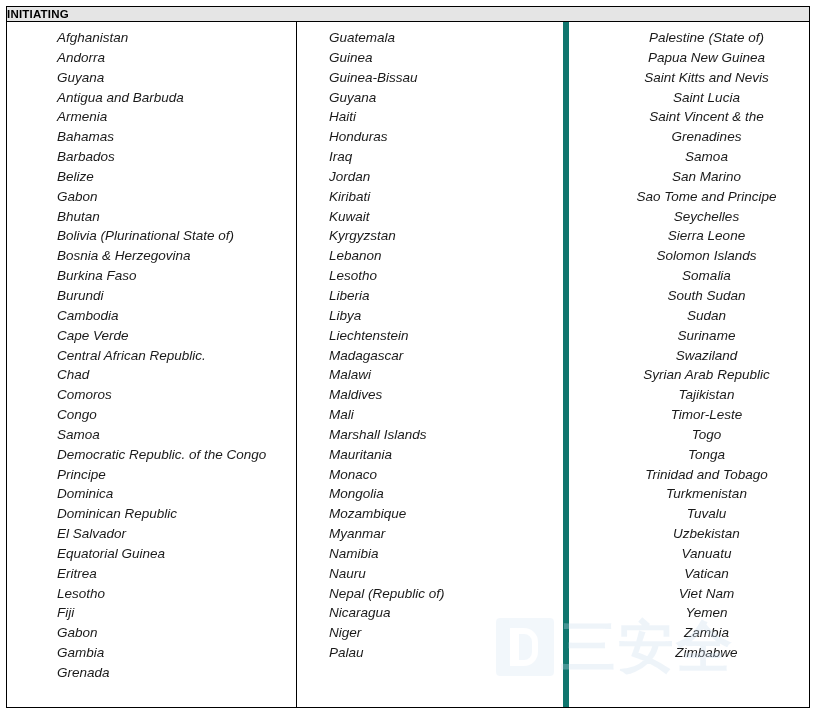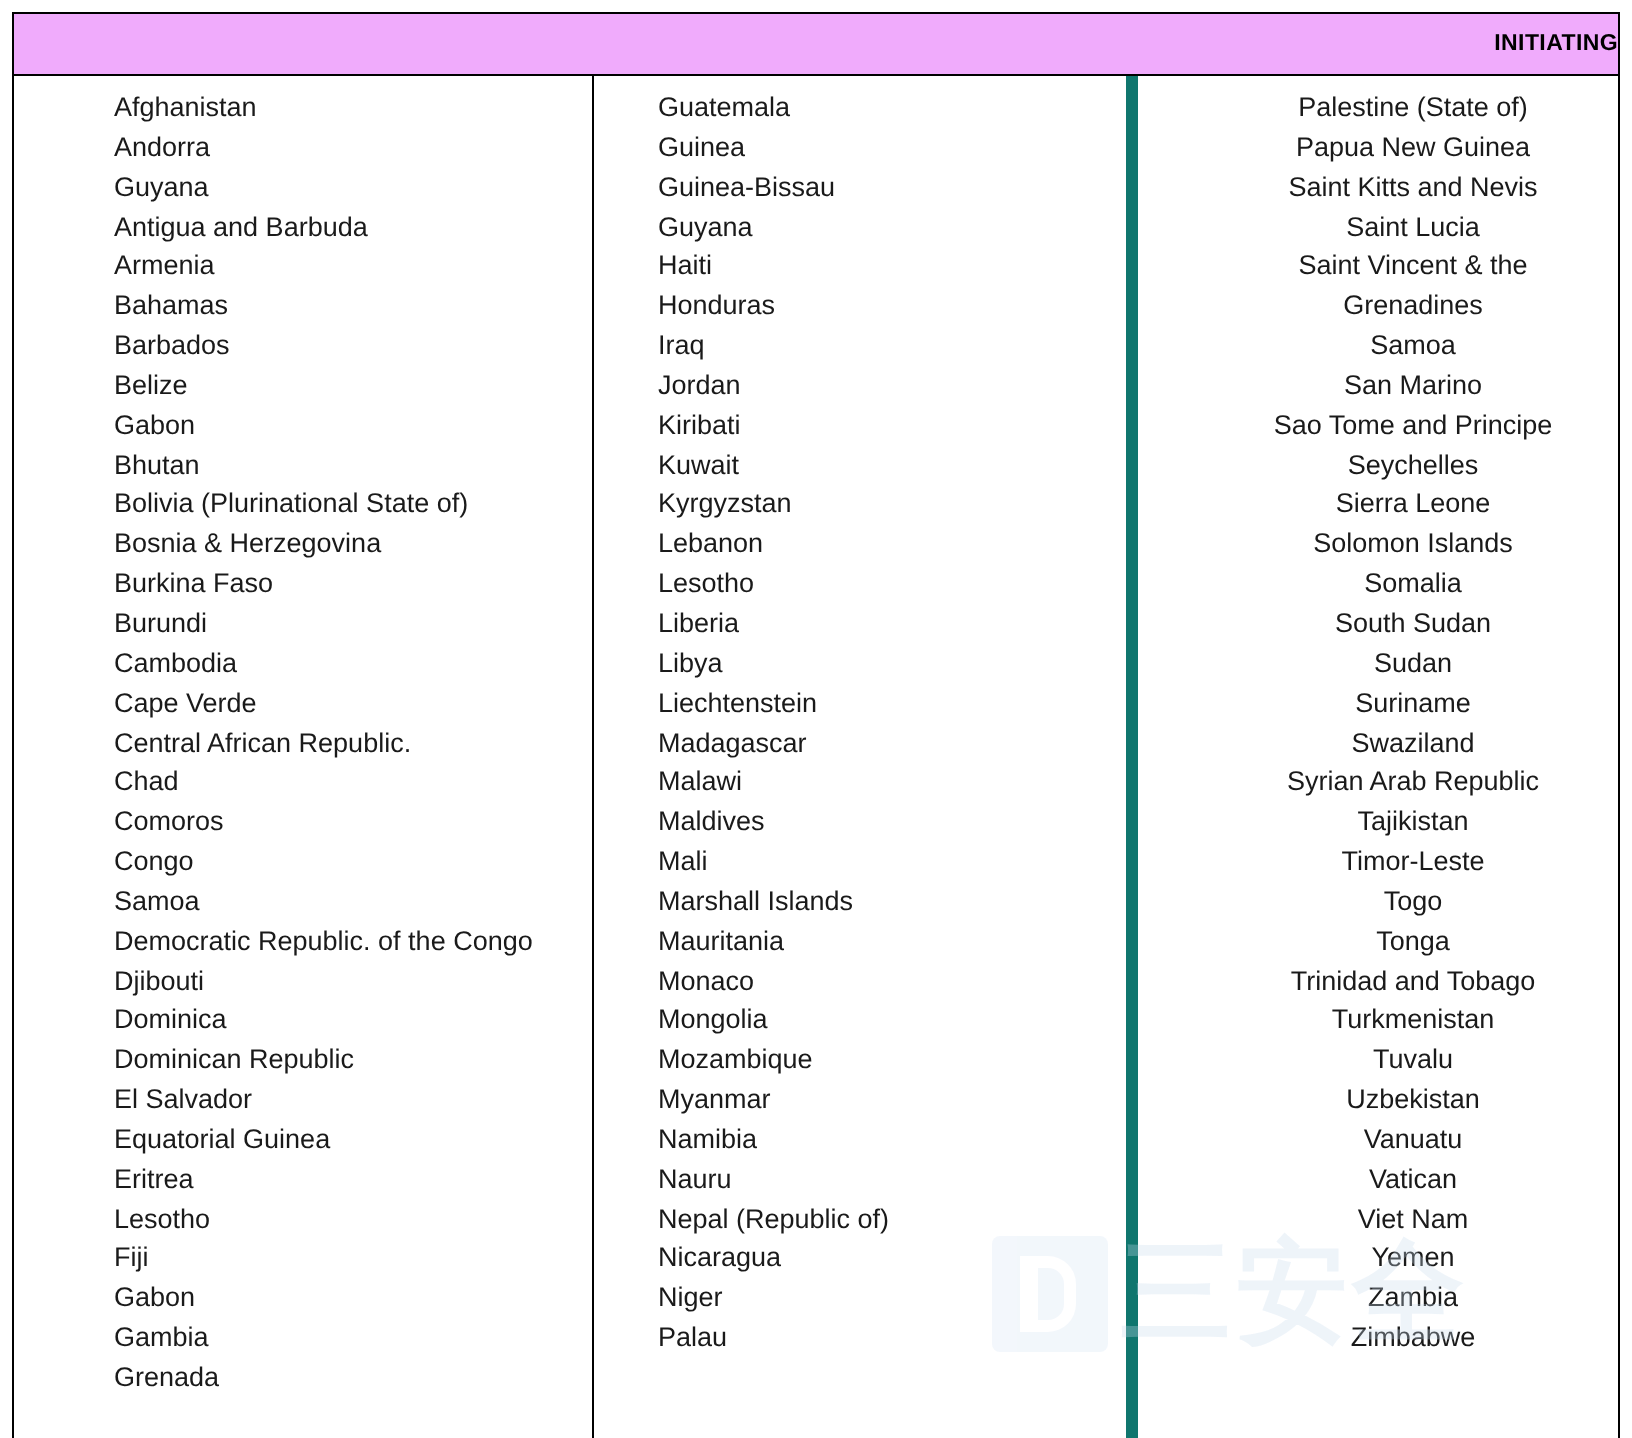--- a/index.html
+++ b/index.html
@@ -18,42 +18,43 @@
   .doc-wrap {
     position: absolute;
     left: 6px;
     top: 6px;
     width: 804px;
     height: 706px;
     box-sizing: border-box;
   }
 
   .header-bar {
-    height: 32px;
-    background: #f0abfc;
+    height: 16px;
+    background: #e5e5e5;
     border: 1px solid #000000;
     box-sizing: border-box;
     display: flex;
     align-items: center;
-    justify-content: flex-end;
+    justify-content: flex-start;
   }
   .header-title {
     font-size: 11.5px;
     font-weight: bold;
     color: #000000;
     letter-spacing: 0.2px;
     font-family: "Liberation Sans", sans-serif;
   }
 
   .columns {
     display: flex;
     border: 1px solid #000000;
     border-top: none;
     box-sizing: border-box;
     height: 686px;
+    font-style: italic;
   }
 
   .col {
     box-sizing: border-box;
     padding: 6px 0 0 0;
     overflow: hidden;
     position: relative;
   }
   .col-1 { width: 290px; border-right: 1px solid #000000; }
   .col-2 { width: 272px; border-right: 6px solid #0f766e; }
@@ -147,21 +148,21 @@
           <li>Burkina Faso</li>
           <li>Burundi</li>
           <li>Cambodia</li>
           <li>Cape Verde</li>
           <li>Central African Republic.</li>
           <li>Chad</li>
           <li>Comoros</li>
           <li>Congo</li>
           <li>Samoa</li>
           <li>Democratic Republic. of the Congo</li>
-          <li>Djibouti</li>
+          <li>Principe</li>
           <li>Dominica</li>
           <li>Dominican Republic</li>
           <li>El Salvador</li>
           <li>Equatorial Guinea</li>
           <li>Eritrea</li>
           <li>Lesotho</li>
           <li>Fiji</li>
           <li>Gabon</li>
           <li>Gambia</li>
           <li>Grenada</li>

